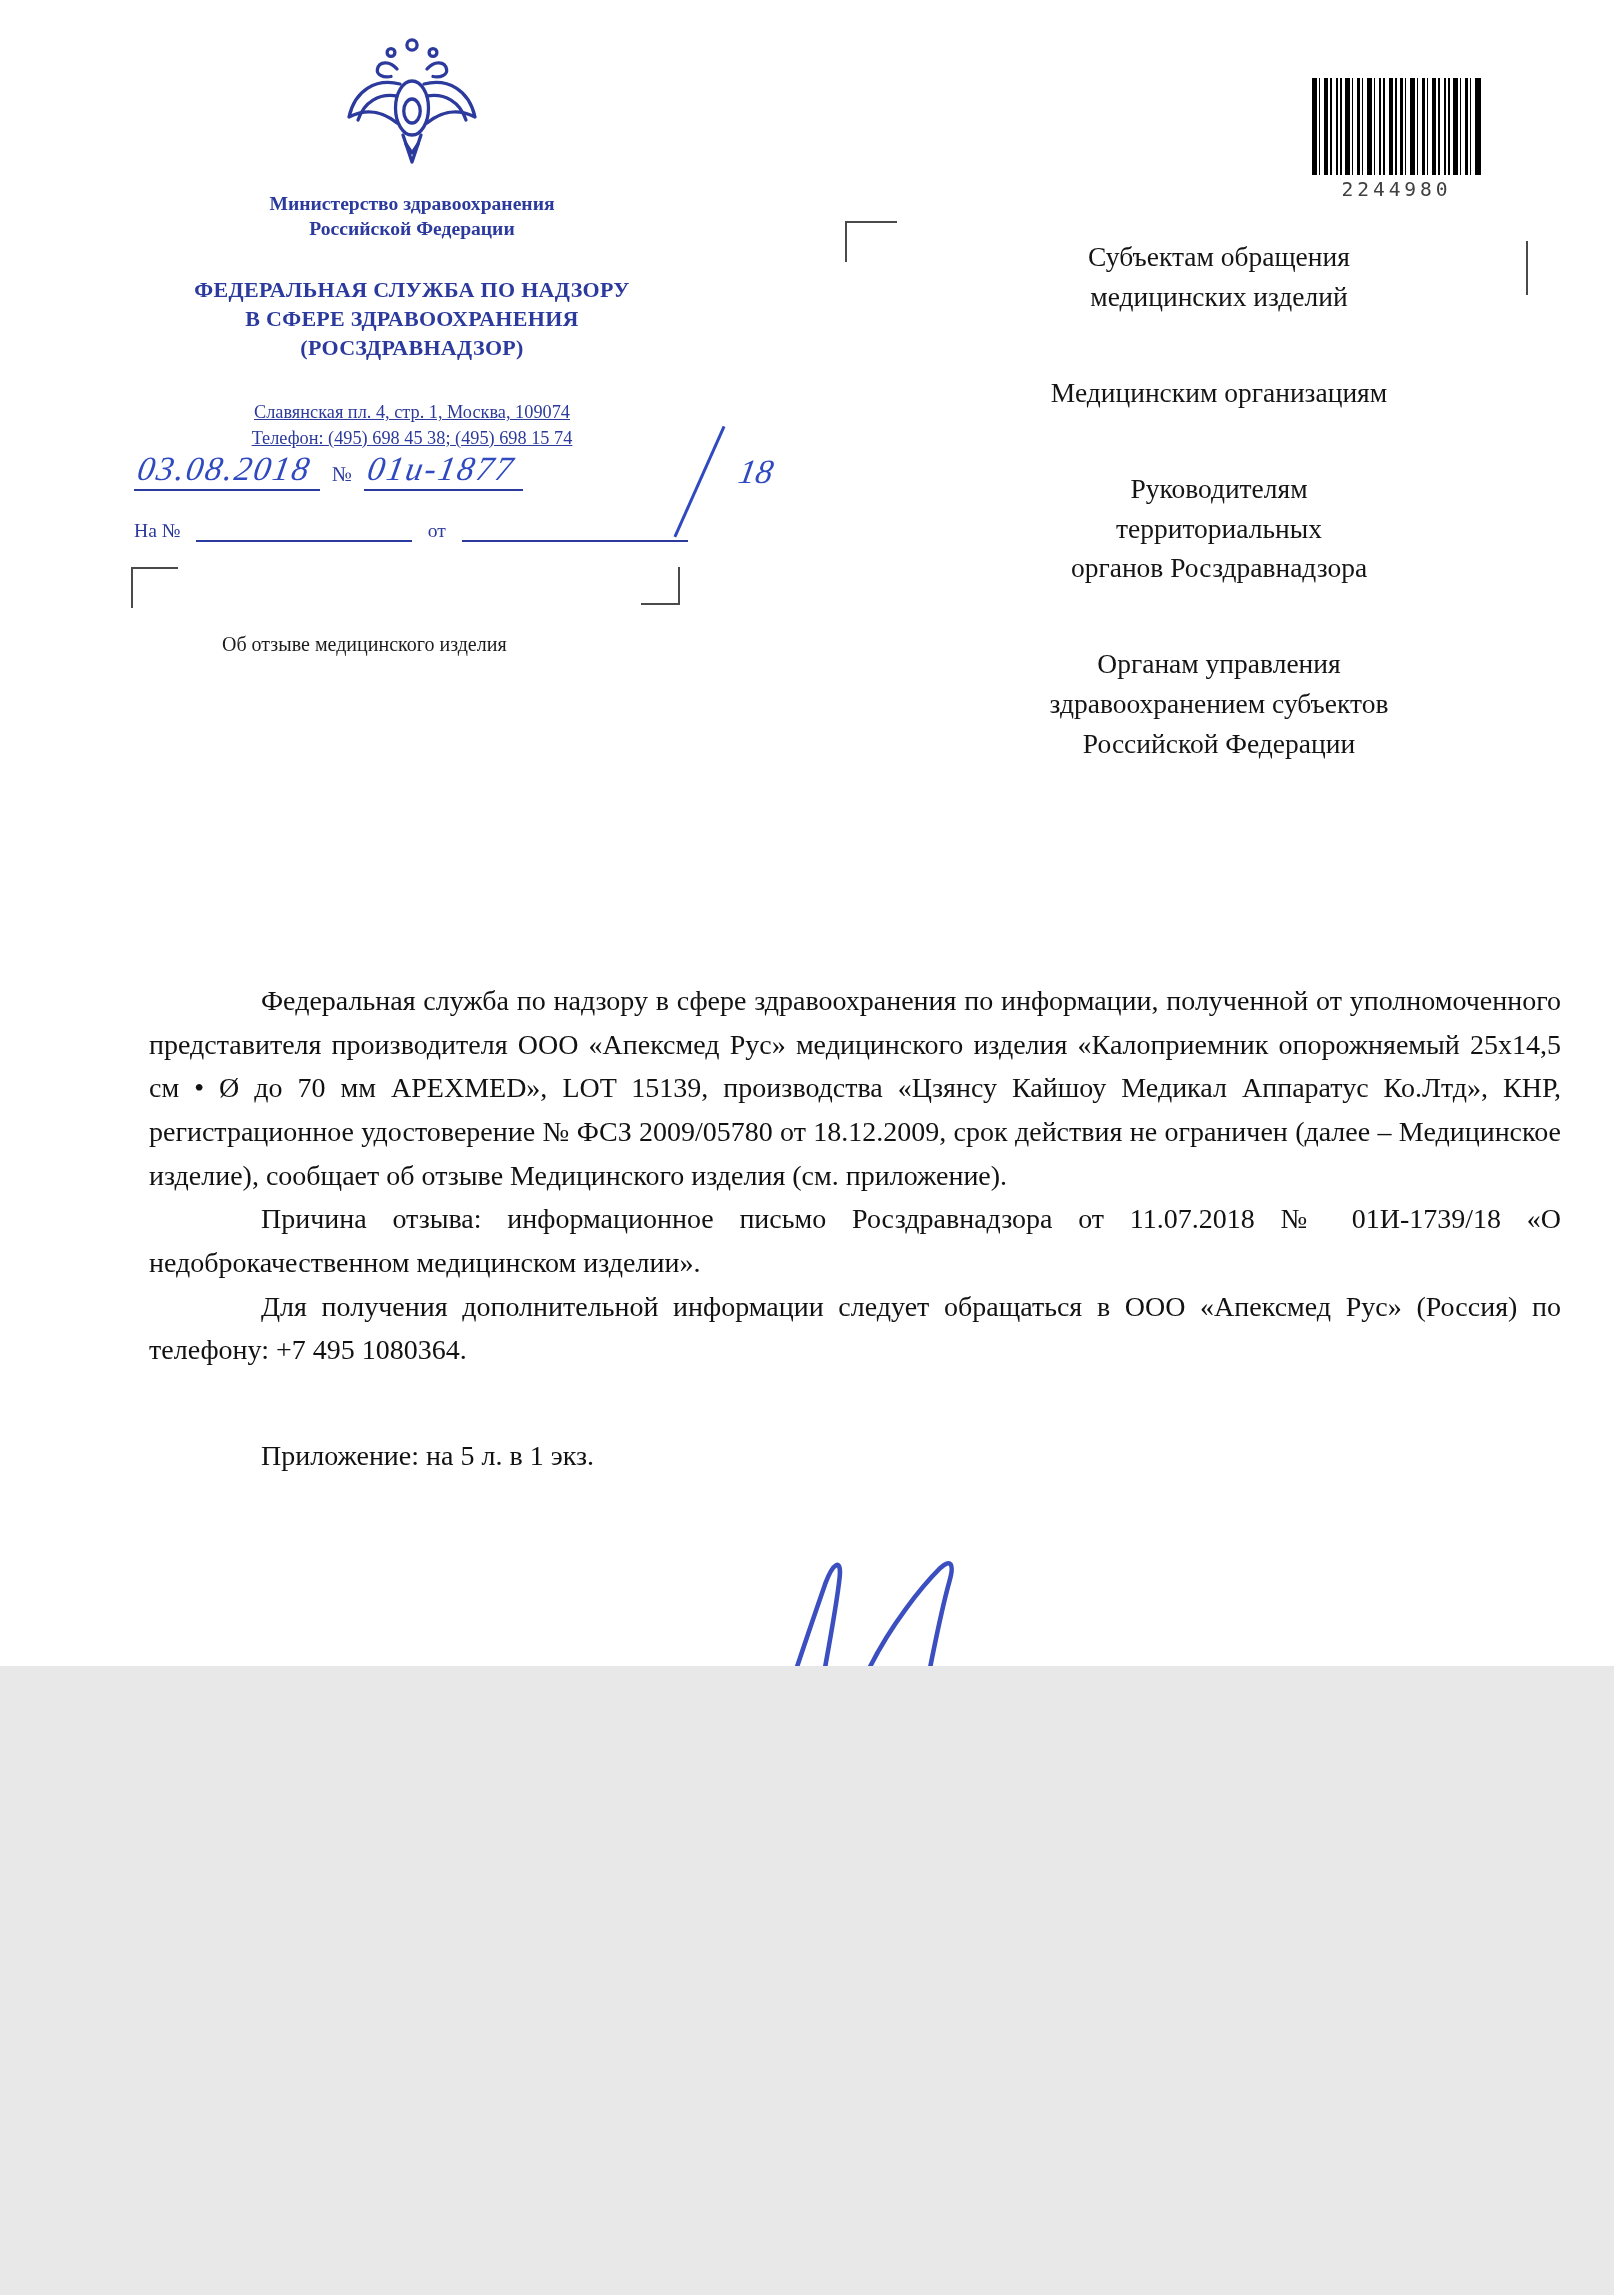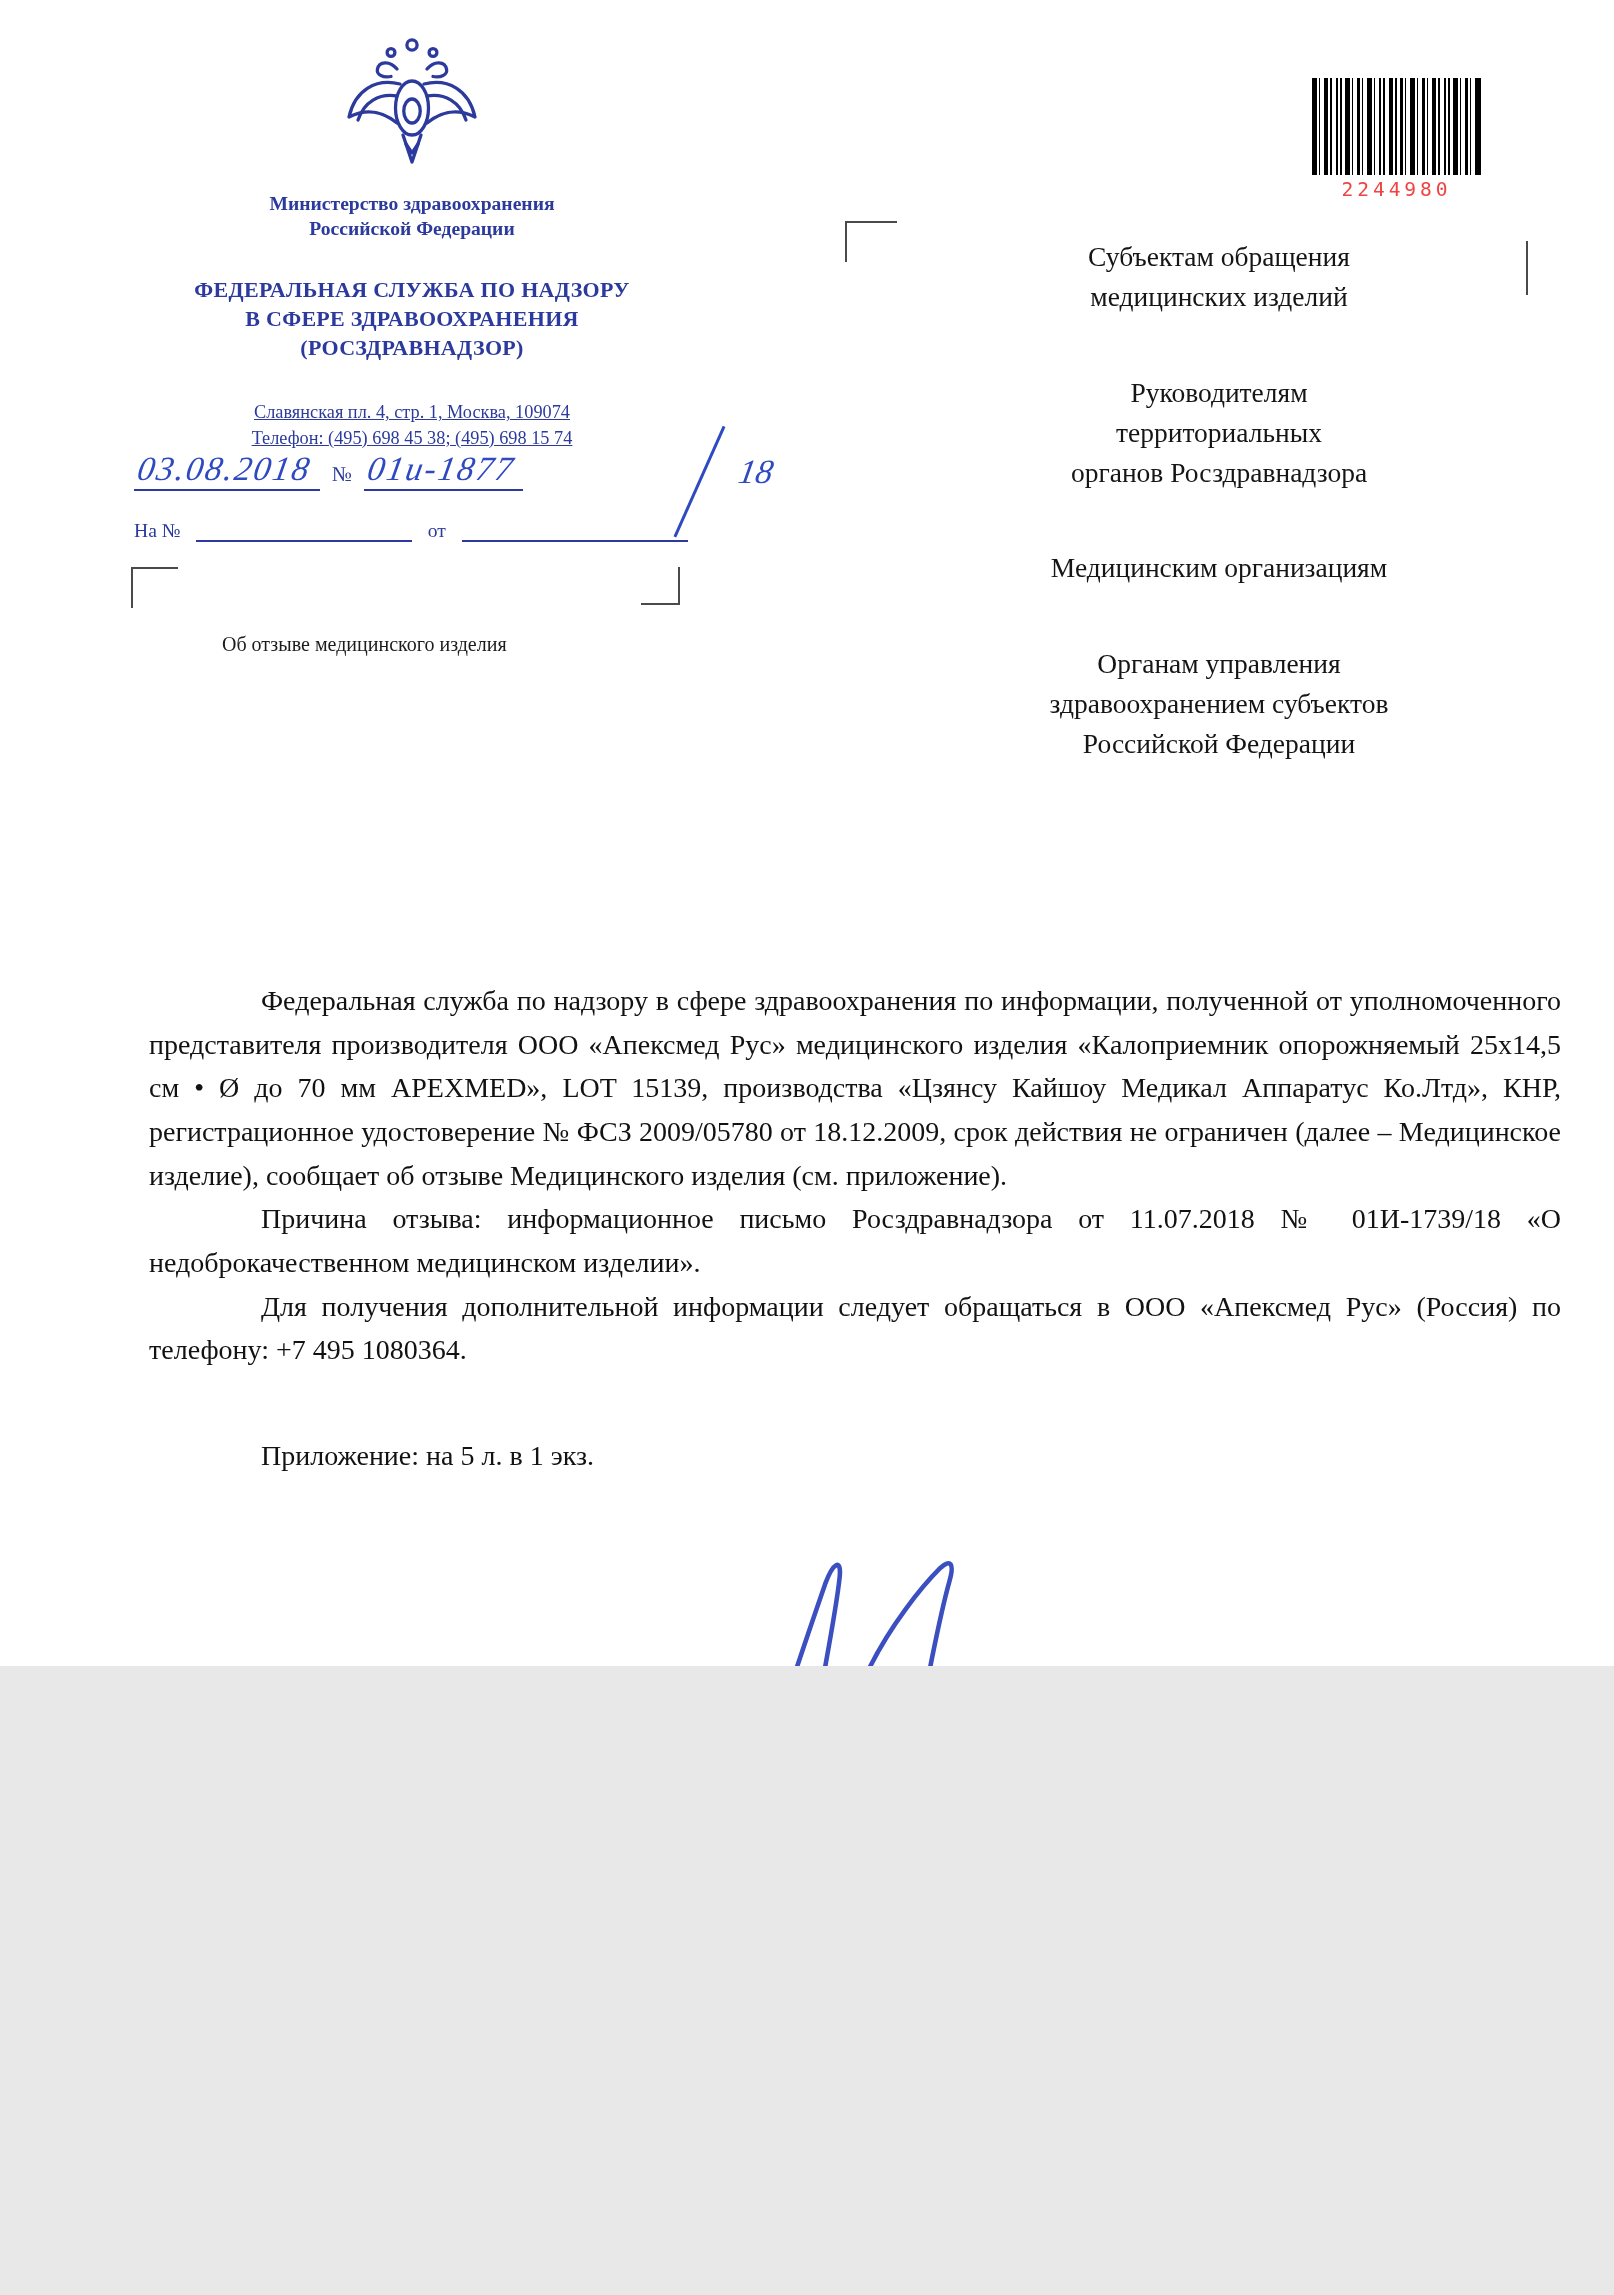--- a/index.html
+++ b/index.html
@@ -120,21 +120,21 @@
       #000 9.8px 14.4px, #fff 14.4px 16.3px,
       #000 16.3px 17.7px, #fff 17.7px 21.6px);
     border-left: 2px solid #000;
     border-right: 2px solid #000;
   }
   .barcode-number {
     margin-top: 2.6px;
     font-family: "DejaVu Sans Mono", monospace;
     font-size: 19.6px;
     letter-spacing: 3.9px;
-    color: #ef4444;
+    color: #404040;
   }
   
   .addressees {
     position: absolute;
     left: 889px; top: 237px;
     width: 660px;
     text-align: center;
     font-size: 27.5px;
     line-height: 1.45;
     color: #151515;
@@ -233,24 +233,24 @@
   <div class="subject">Об отзыве медицинского изделия</div>
 
   <div class="barcode-box">
     <div class="barcode-bars"></div>
     <div class="barcode-number">2244980</div>
   </div>
 
   <div class="addressees">
     <div class="addr-group">Субъектам обращения
 медицинских изделий</div>
+    <div class="addr-group">Медицинским организациям</div>
     <div class="addr-group">Руководителям
 территориальных
 органов Росздравнадзора</div>
-    <div class="addr-group">Медицинским организациям</div>
     <div class="addr-group">Органам управления
 здравоохранением субъектов
 Российской Федерации</div>
   </div>
 
   <div class="body-block">
     <p>Федеральная служба по надзору в сфере здравоохранения по информации, полученной от уполномоченного представителя производителя ООО «Апексмед Рус» медицинского изделия «Калоприемник опорожняемый 25х14,5 см • Ø до 70 мм APEXMED», LOT 15139, производства «Цзянсу Кайшоу Медикал Аппаратус Ко.Лтд», КНР, регистрационное удостоверение № ФСЗ 2009/05780 от 18.12.2009, срок действия не ограничен (далее – Медицинское изделие), сообщает об отзыве Медицинского изделия (см. приложение).</p>
     <p>Причина отзыва: информационное письмо Росздравнадзора от 11.07.2018 № 01И-1739/18 «О недоброкачественном медицинском изделии».</p>
     <p>Для получения дополнительной информации следует обращаться в ООО «Апексмед Рус» (Россия) по телефону: +7 495 1080364.</p>
     <p class="attachment">Приложение: на 5 л. в 1 экз.</p>

